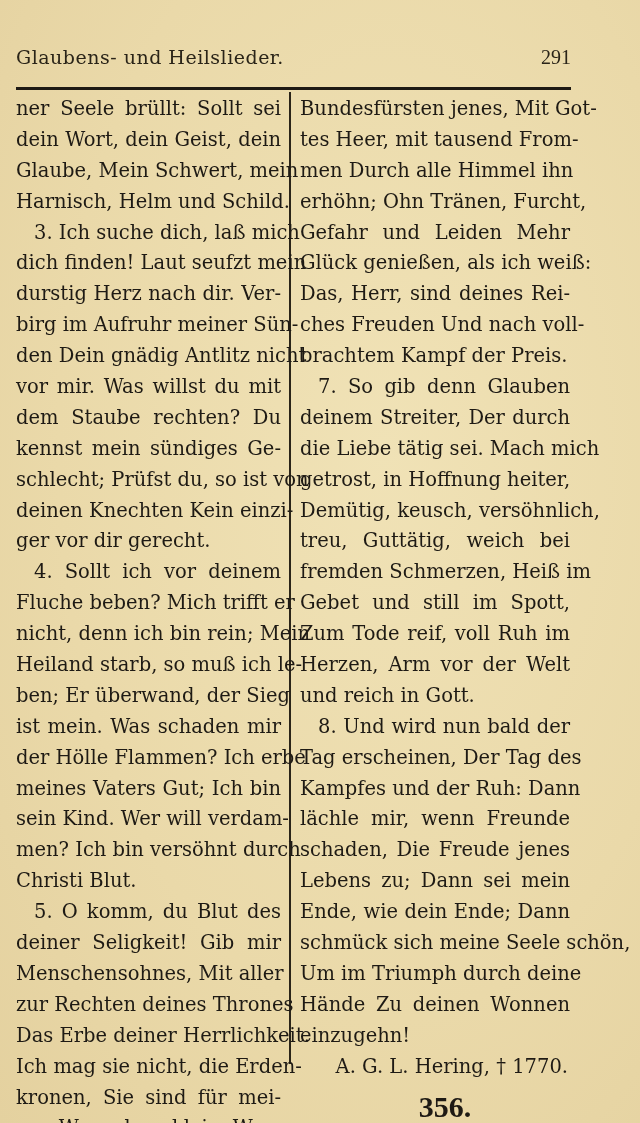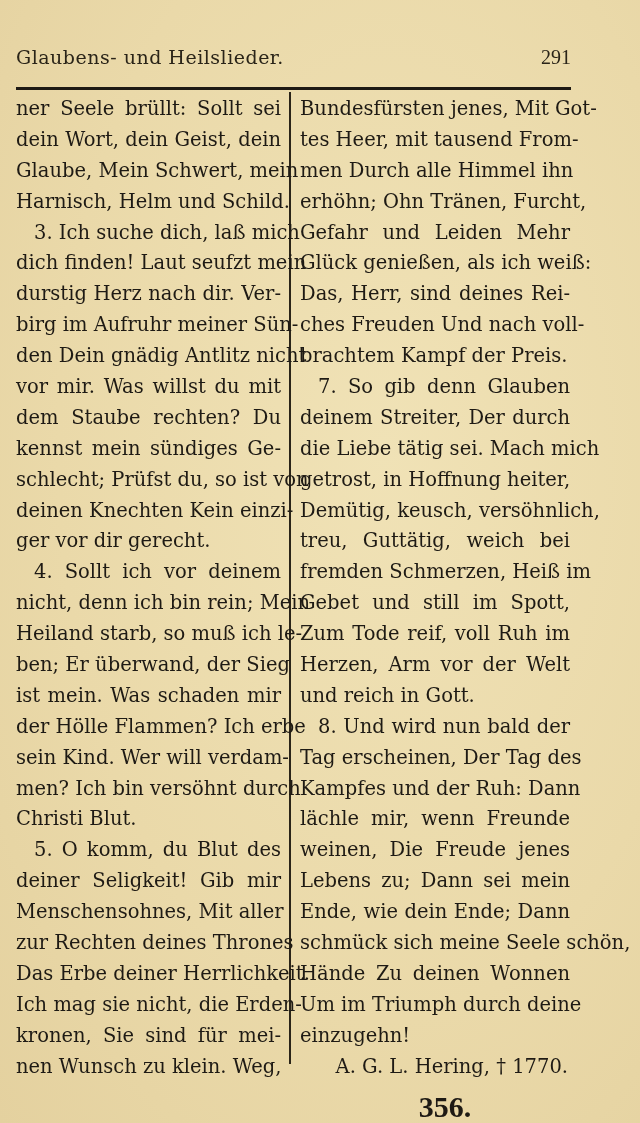--- a/index.html
+++ b/index.html
@@ -74,25 +74,27 @@
       <span class="line">durstig Herz nach dir. Ver-</span>
       <span class="line">birg im Aufruhr meiner Sün-</span>
       <span class="line">den Dein gnädig Antlitz nicht</span>
       <span class="line">vor mir. Was willst du mit</span>
       <span class="line">dem Staube rechten? Du</span>
       <span class="line">kennst mein sündiges Ge-</span>
       <span class="line">schlecht; Prüfst du, so ist von</span>
       <span class="line">deinen Knechten Kein einzi-</span>
       <span class="line last">ger vor dir gerecht.</span>
       <span class="line indent">4. Sollt ich vor deinem</span>
+      <span class="line">Fluche beben? Mich trifft er</span>
       <span class="line">nicht, denn ich bin rein; Mein</span>
       <span class="line">Heiland starb, so muß ich le-</span>
       <span class="line">ben; Er überwand, der Sieg</span>
       <span class="line">ist mein. Was schaden mir</span>
       <span class="line">der Hölle Flammen? Ich erbe</span>
+      <span class="line">meines Vaters Gut; Ich bin</span>
       <span class="line">sein Kind. Wer will verdam-</span>
       <span class="line">men? Ich bin versöhnt durch</span>
       <span class="line last">Christi Blut.</span>
       <span class="line indent">5. O komm, du Blut des</span>
       <span class="line">deiner Seligkeit! Gib mir</span>
       <span class="line">Menschensohnes, Mit aller</span>
       <span class="line">zur Rechten deines Thrones</span>
       <span class="line">Das Erbe deiner Herrlichkeit.</span>
       <span class="line">Ich mag sie nicht, die Erden-</span>
       <span class="line">kronen, Sie sind für mei-</span>
@@ -118,25 +120,25 @@
         <span class="line">treu, Guttätig, weich bei</span>
         <span class="line">fremden Schmerzen, Heiß im</span>
         <span class="line">Gebet und still im Spott,</span>
         <span class="line">Zum Tode reif, voll Ruh im</span>
         <span class="line">Herzen, Arm vor der Welt</span>
         <span class="line last">und reich in Gott.</span>
         <span class="line indent">8. Und wird nun bald der</span>
         <span class="line">Tag erscheinen, Der Tag des</span>
         <span class="line">Kampfes und der Ruh: Dann</span>
         <span class="line">lächle mir, wenn Freunde</span>
-        <span class="line">weinen, Die Freude jenes</span>
+        <span class="line">schaden, Die Freude jenes</span>
         <span class="line">Lebens zu; Dann sei mein</span>
         <span class="line">Ende, wie dein Ende; Dann</span>
         <span class="line">schmück sich meine Seele schön,</span>
+        <span class="line">Um im Triumph durch deine</span>
         <span class="line">Hände Zu deinen Wonnen</span>
-        <span class="line">Um im Triumph durch deine</span>
         <span class="line last">einzugehn!</span>
       </div>
     <span class="line attribution">A. G. L. Hering, † 1770.</span>
     <span class="hymn-number">356.</span>
 
   </div>
 </div>
 
 </body></html>

